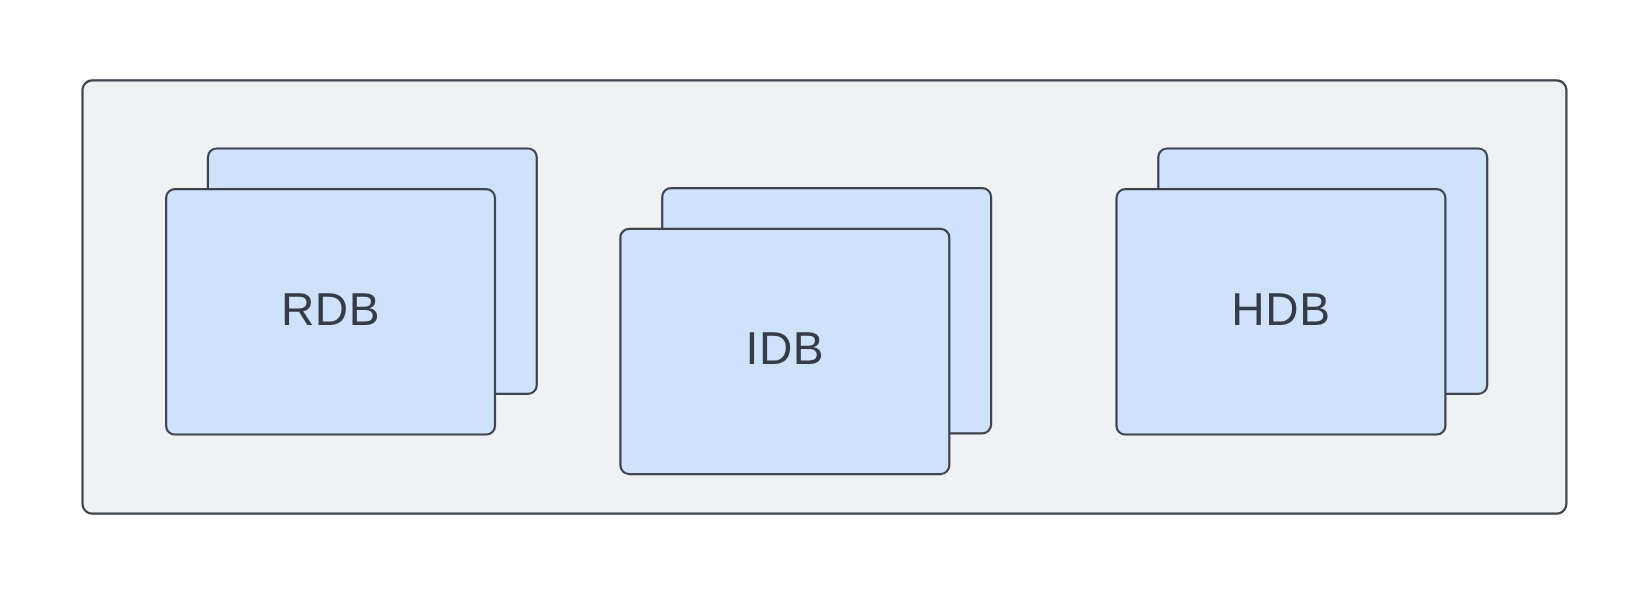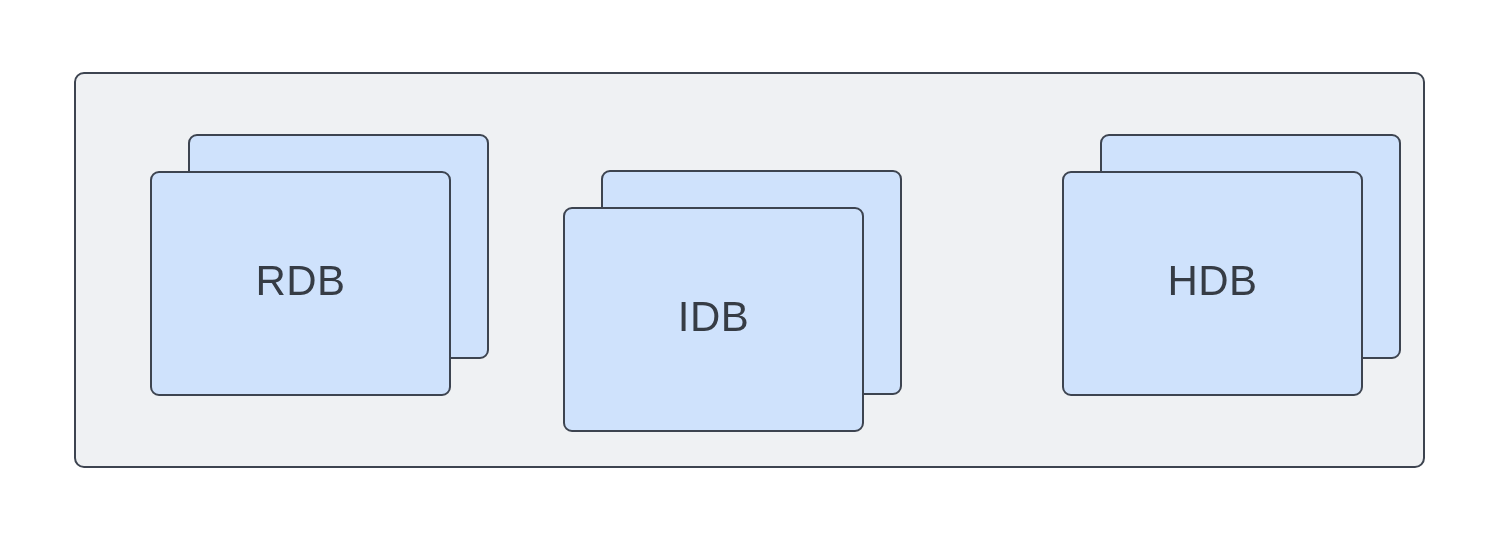--- a/index.html
+++ b/index.html
@@ -35,21 +35,21 @@
     border-radius: 10px;
   }
   .node-group {
     position: absolute;
     top: 60px;
     width: 339px;
     height: 262px;
   }
   .node-group.pos-0 { left: 74px; }
   .node-group.pos-1 { left: 487px; margin-top: 36px; }
-  .node-group.pos-2 { left: 938px; margin-left: 48px; }
+  .node-group.pos-2 { left: 938px; }
   .card {
     position: absolute;
     width: 301px;
     height: 225px;
     background: var(--node-fill);
     border: 2px solid var(--node-border);
     border-radius: 9px;
   }
   .card.back {
     left: 38px;

